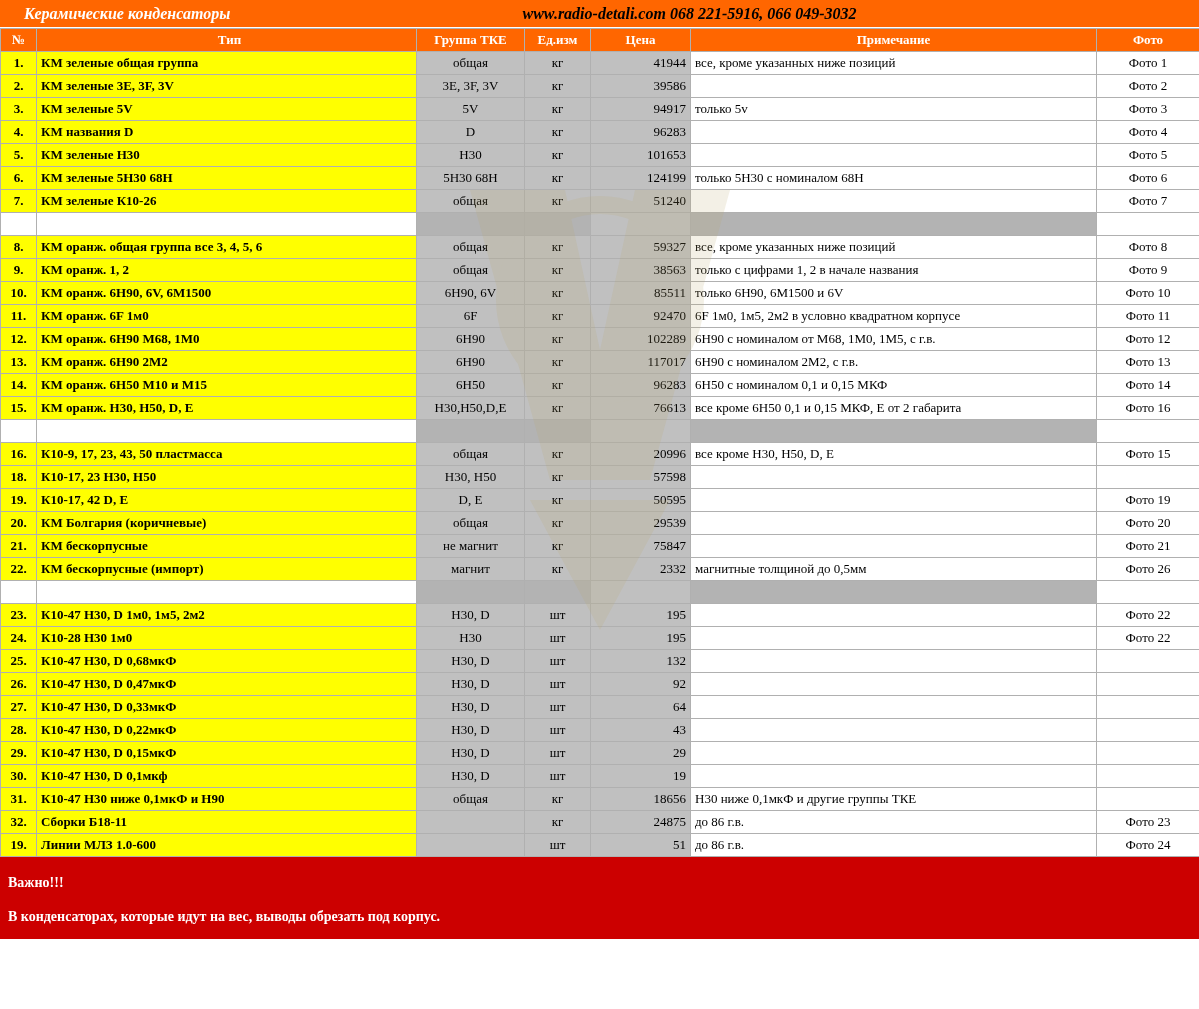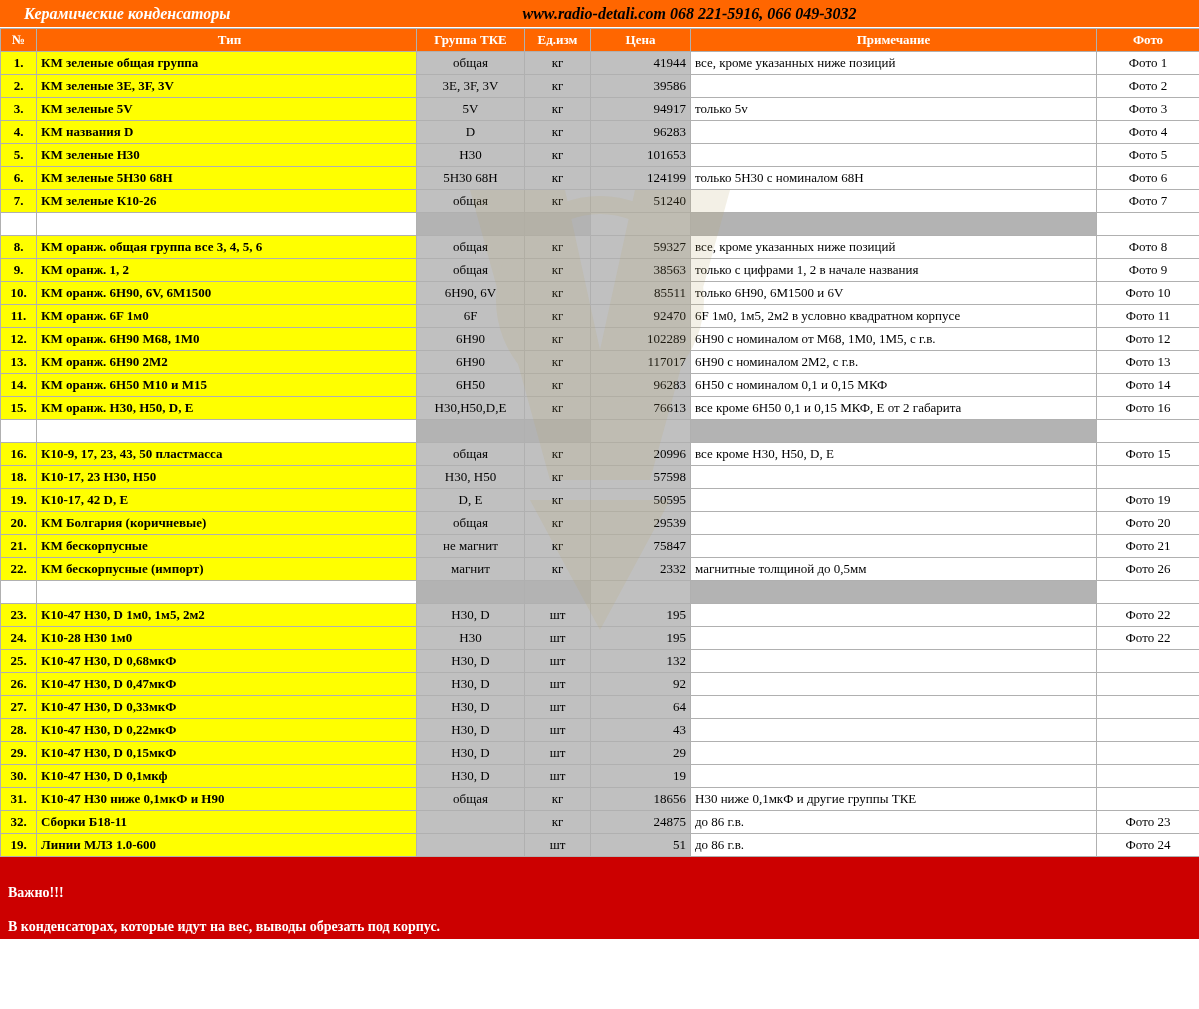--- a/index.html
+++ b/index.html
@@ -117,21 +117,21 @@
 
   
   .table-wrap { position: relative; z-index: 1; }
 
   
   .notice {
     background: #cc0000;
     color: #ffffff;
     font-weight: bold;
     font-size: 14px;
-    padding: 12px 8px;
+    padding: 2px 8px;
     box-sizing: border-box;
   }
   .notice-line1 {
     height: 40px;
     line-height: 48px;
   }
   .notice-line2 {
     height: 42px;
     line-height: 36px;
   }

